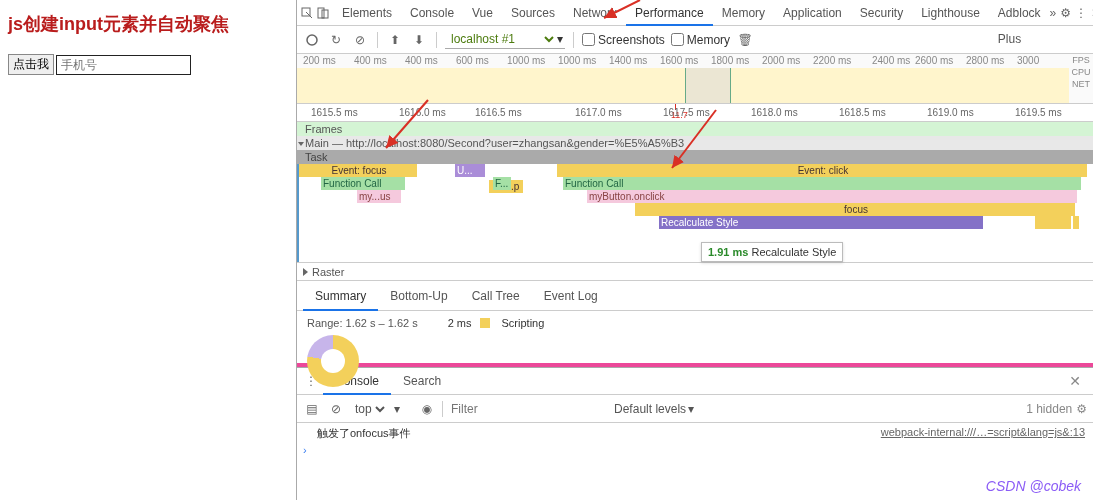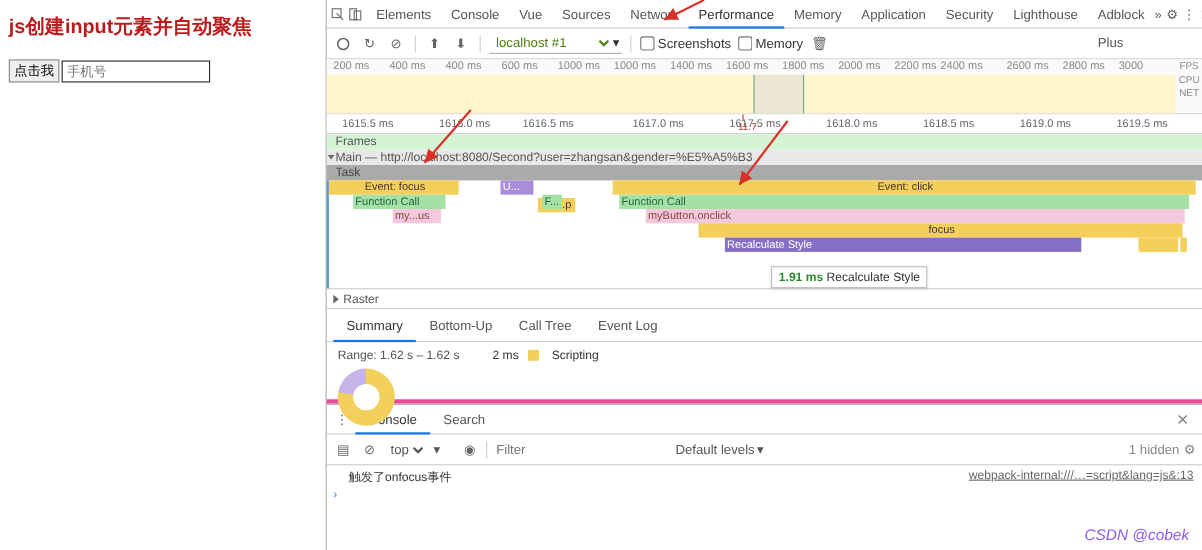--- a/index.html
+++ b/index.html
@@ -167,21 +167,21 @@
         <span class="ov-tick" style="left: 57px;">400 ms</span>
         <span class="ov-tick" style="left: 108px;">400 ms</span>
         <span class="ov-tick" style="left: 159px;">600 ms</span>
         <span class="ov-tick" style="left: 210px;">1000 ms</span>
         <span class="ov-tick" style="left: 261px;">1000 ms</span>
         <span class="ov-tick" style="left: 312px;">1400 ms</span>
         <span class="ov-tick" style="left: 363px;">1600 ms</span>
         <span class="ov-tick" style="left: 414px;">1800 ms</span>
         <span class="ov-tick" style="left: 465px;">2000 ms</span>
         <span class="ov-tick" style="left: 516px;">2200 ms</span>
-        <span class="ov-tick" style="left: 558px;">2400 ms</span>
+        <span class="ov-tick" style="left: 575px;">2400 ms</span>
         <span class="ov-tick" style="left: 618px;">2600 ms</span>
         <span class="ov-tick" style="left: 669px;">2800 ms</span>
         <span class="ov-tick" style="left: 720px;">3000</span>
       </div>
     <div class="ov-chart"></div>
     <div class="ov-sel"></div>
     <div class="ov-labels">
       <div>FPS</div>
       <div>CPU</div>
       <div>NET</div>

